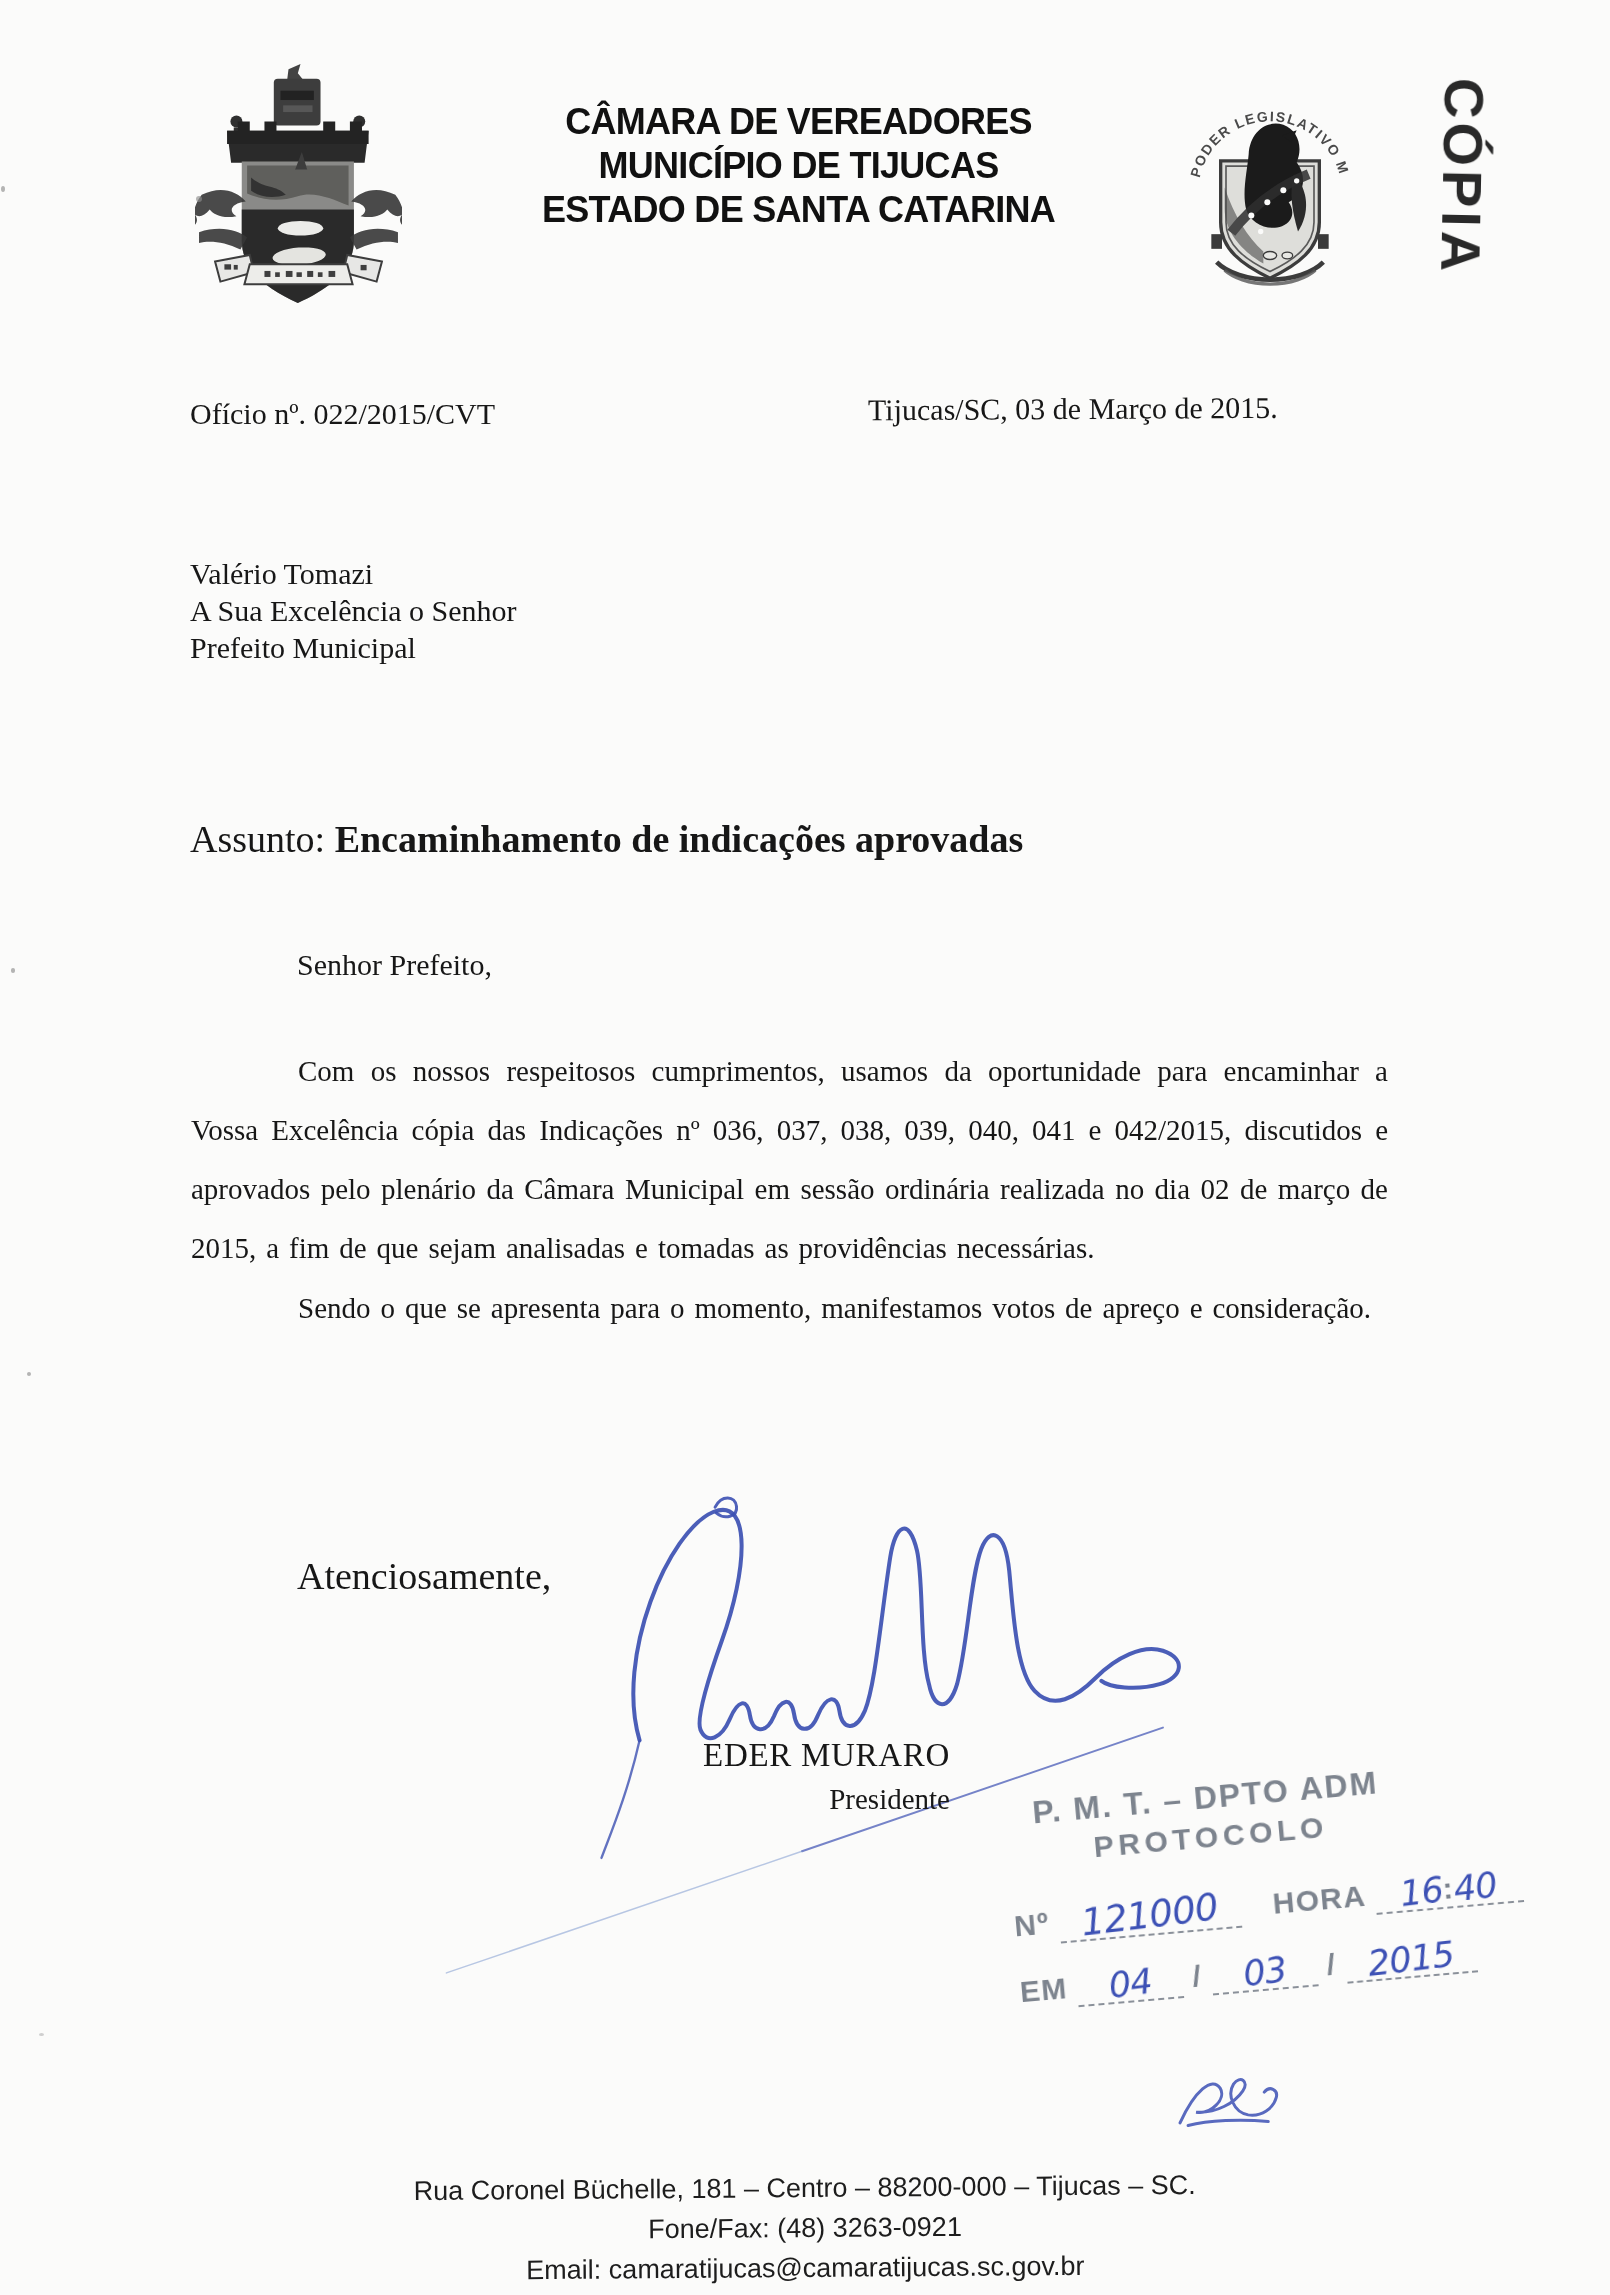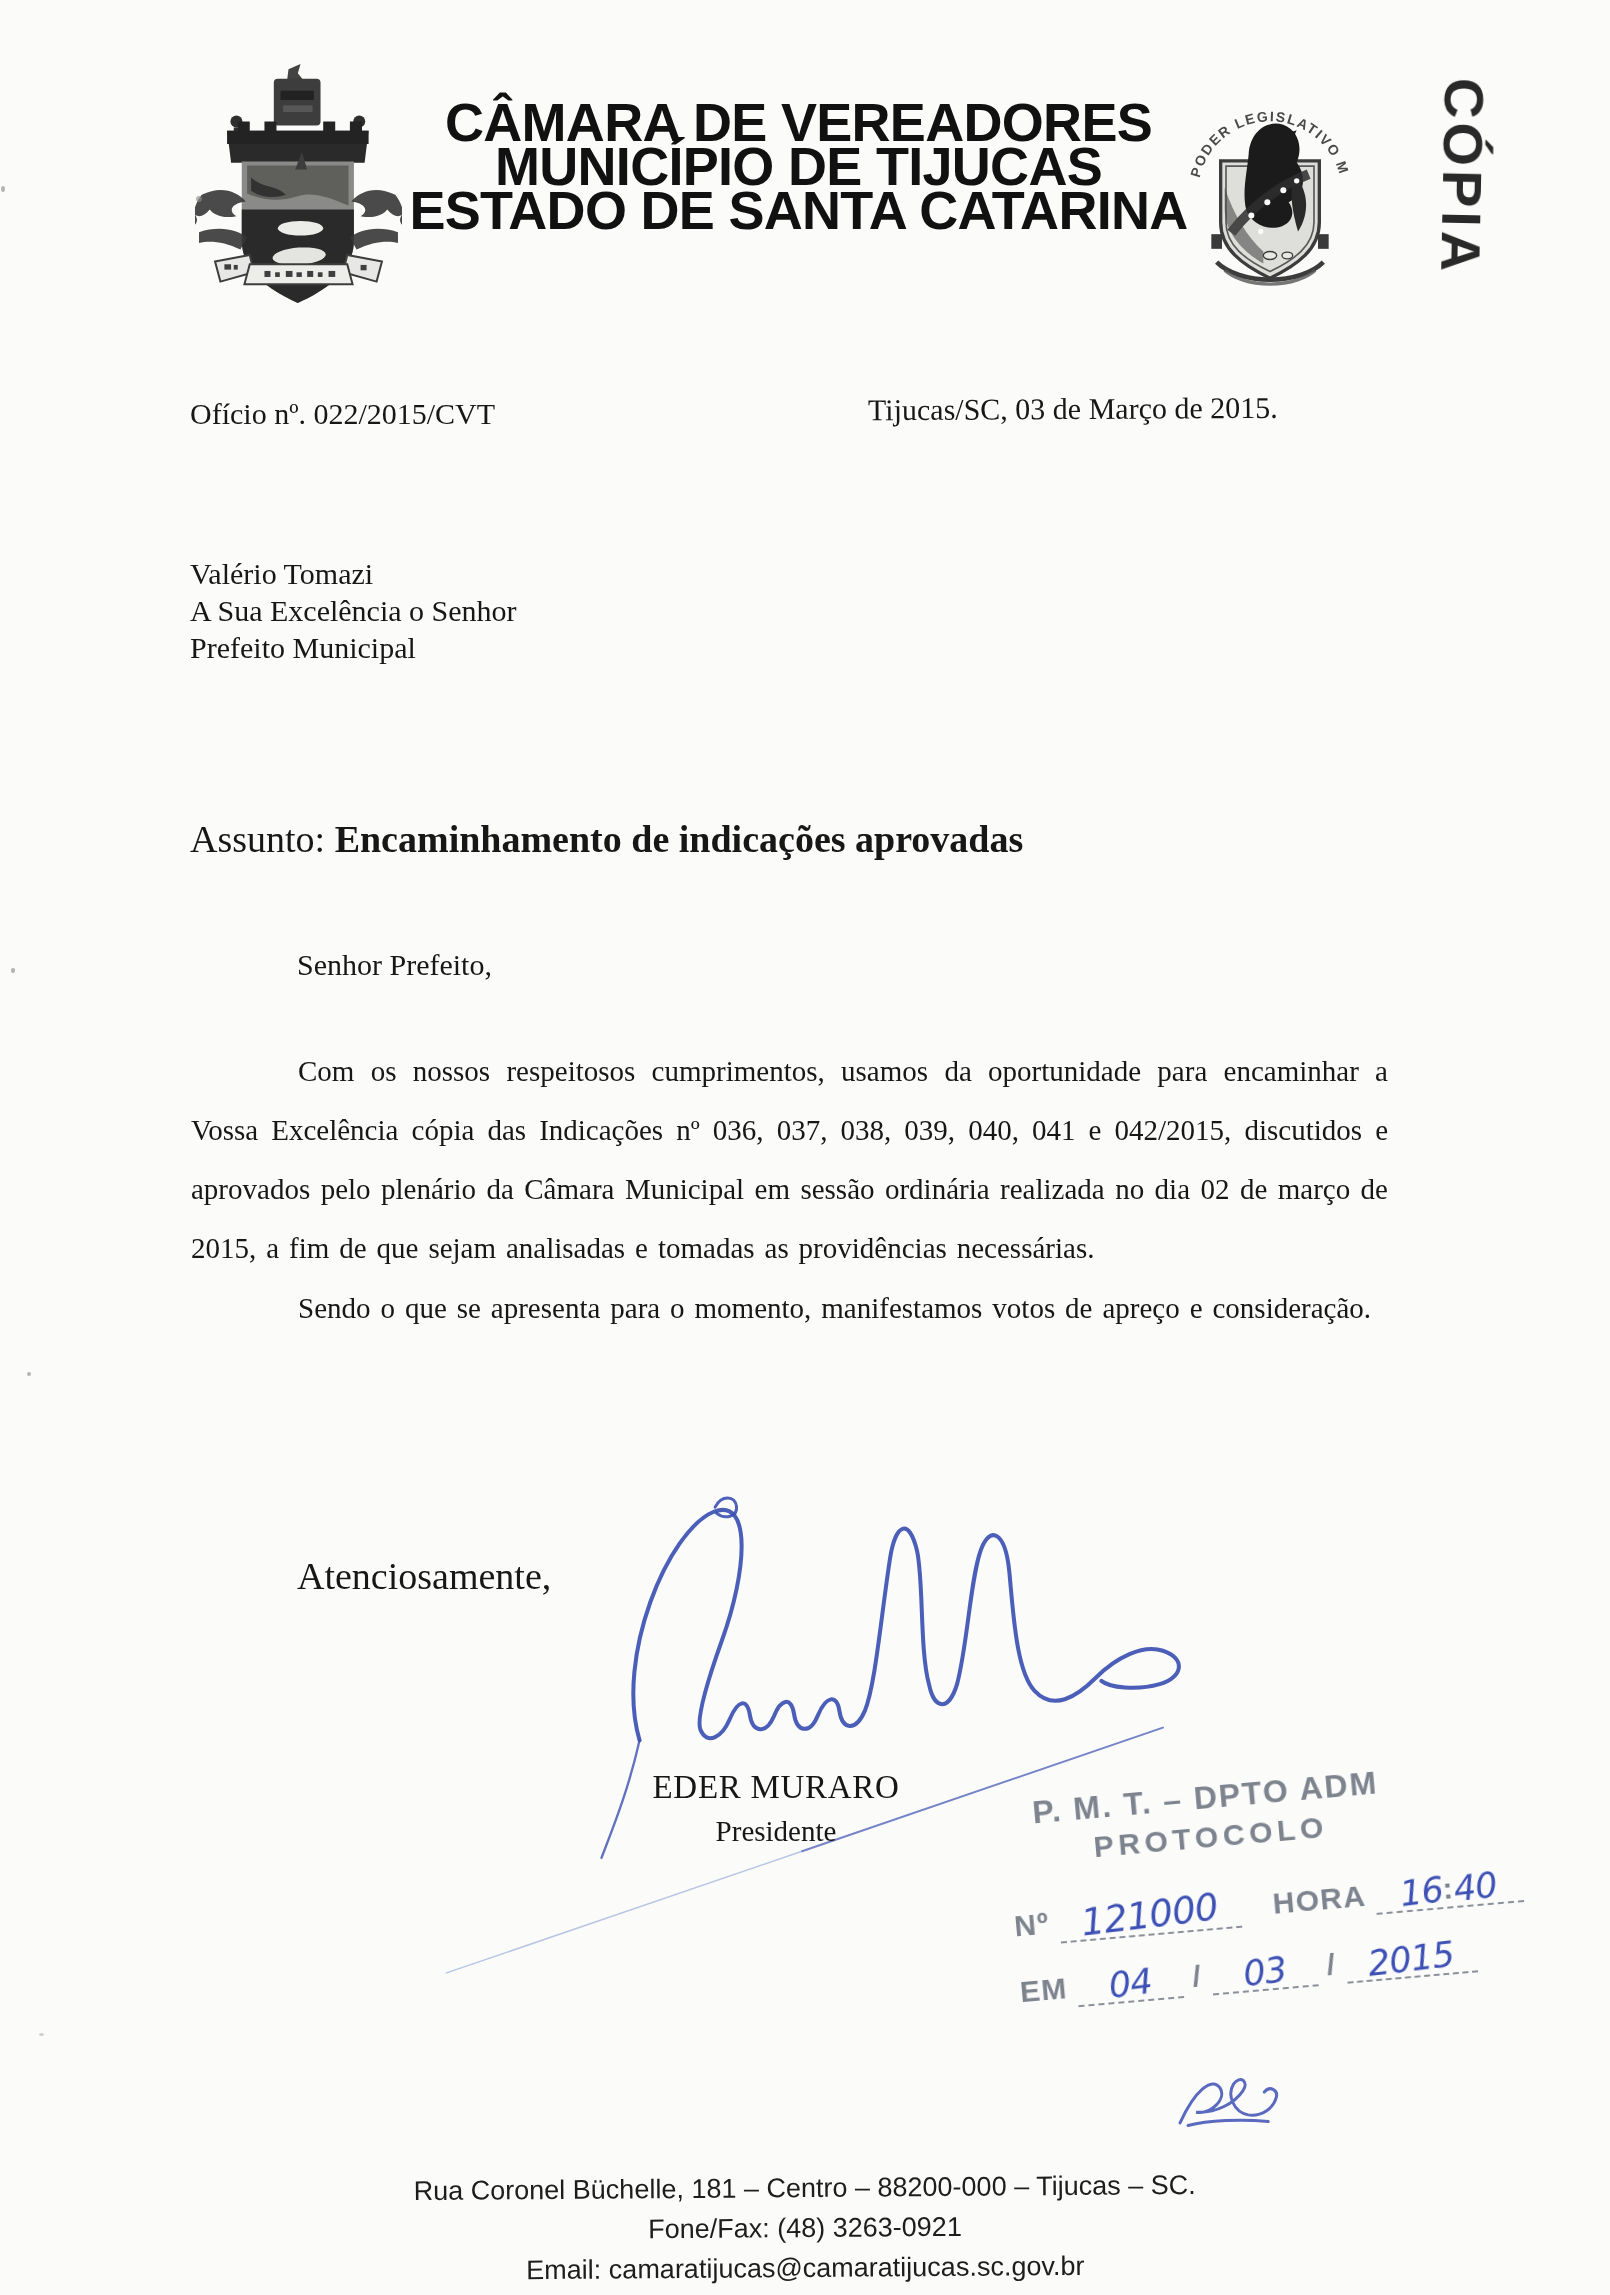--- a/index.html
+++ b/index.html
@@ -7,21 +7,21 @@
     width:1610px;height:2295px;position:relative;overflow:hidden;
     background:#fbfbfa;
     font-family:"Liberation Serif", serif;
     color:#171717;
   }
   .abs{position:absolute;}
   
   .org-lines{
     left:401px;top:100px;width:795px;text-align:center;
     font-family:"Liberation Sans", sans-serif;font-weight:700;
-    font-size:54px;line-height:44px;letter-spacing:-0.7px;color:#111;
+    font-size:36px;line-height:44px;letter-spacing:-0.7px;color:#111;
   }
   .arms-svg{left:195px;top:64px;filter:blur(0.3px) contrast(.95);}
   .seal-svg{left:1182px;top:74px;filter:blur(0.3px);}
   .copy-watermark{
     left:1429px;top:78px;height:307px;
     writing-mode:vertical-rl;text-orientation:mixed;
     font-family:"Liberation Sans", sans-serif;font-weight:700;
     font-size:56px;letter-spacing:4px;color:#1f1f1f;
     transform:rotate(1.2deg);filter:blur(0.3px) contrast(.9);
   }
@@ -36,21 +36,21 @@
   .salutation{left:297px;top:948px;font-size:30px;}
   
   .body-text{
     left:190px;top:1041px;width:1199px;
     font-size:29px;line-height:59px;
     text-align:justify;word-spacing:2.7px;
   }
   .body-text p{margin:1px;text-indent:107px;}
   .closing{left:297px;top:1554px;font-size:38px;}
   .sig-ink{left:374px;top:1477px;}
-  .signer{left:602px;top:1737px;width:348px;text-align:center;margin-top:32px;}
+  .signer{left:602px;top:1737px;width:348px;text-align:right;}
   .signer-name{font-size:33px;letter-spacing:0.7px;}
   .signer-title{font-size:29px;margin-top:9.4px;font-family:Liberation Serif, serif;}
   
   .stamp{
     left:1003px;top:1797px;width:602px;
     transform:rotate(-5deg);transform-origin:0 0;
     font-family:"Liberation Sans", sans-serif;font-weight:700;
     color:#7d848e;filter:blur(0.3px);
   }
   .stamp-row1{font-size:32px;letter-spacing:2px;padding-left:28px;white-space:nowrap;}

